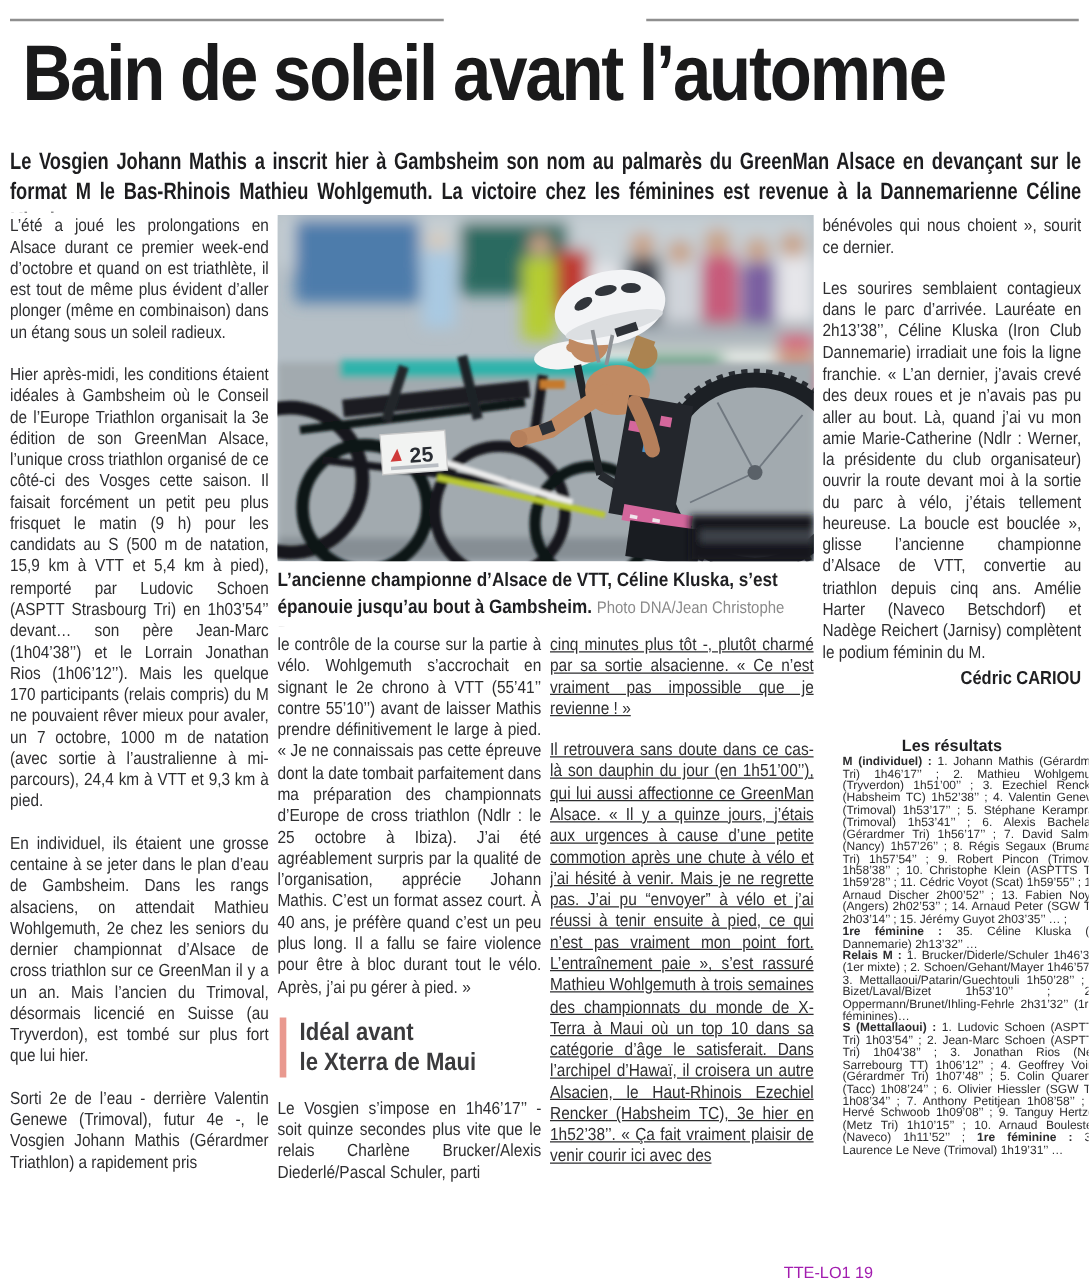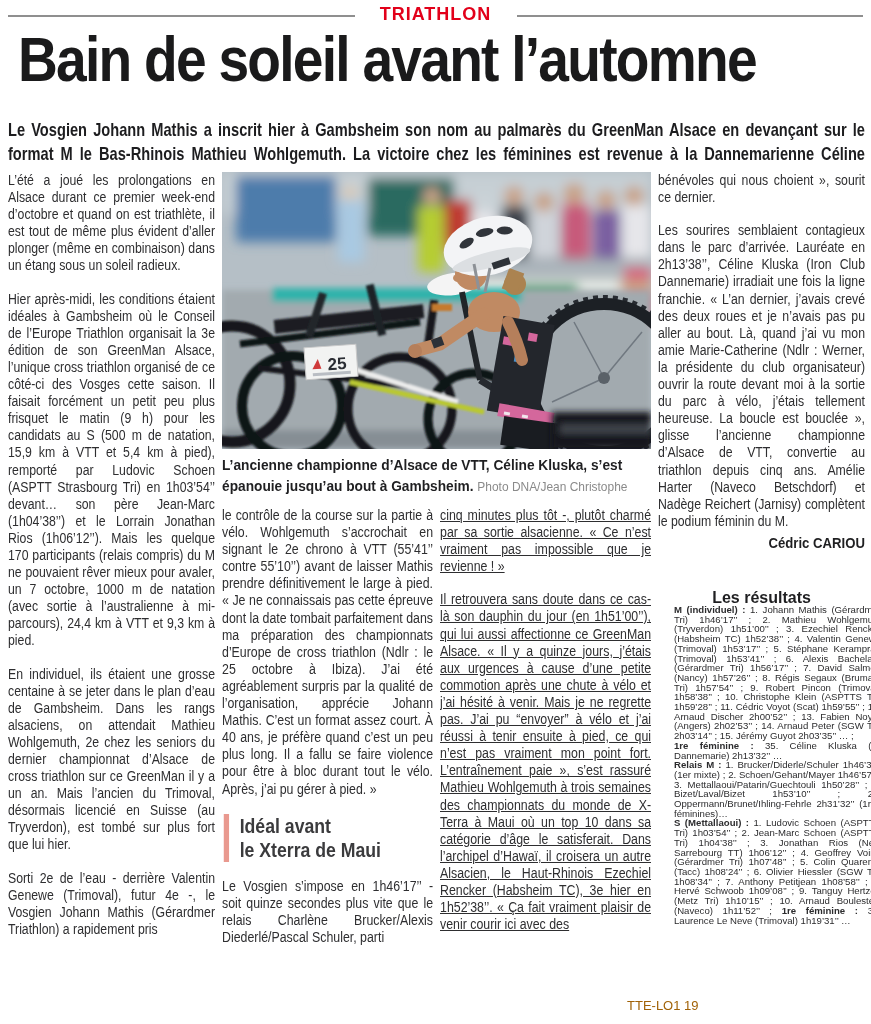--- a/index.html
+++ b/index.html
@@ -20,33 +20,32 @@
   .col-inner2{width:239px;transform:scaleX(0.883);font-size:14px;line-height:17.1px;
               text-align:justify;}
   .col p{margin:0 0 16px 0;}
   .caption-inner{width:485px;transform:scaleX(0.885);font-size:15.5px;line-height:20.5px;
                  color:#1f1f21;}
   .caption-bold{font-weight:bold;}
   .caption-credit{font-weight:normal;font-size:13.5px;color:#8a8a8a;}
   .subhead{border-left:6px solid #e9998f;padding-left:12px;margin:14px 0 16px 2px;
            font-weight:bold;font-size:20px;line-height:24px;color:#3b3b3d;}
   .byline{text-align:right;font-weight:bold;font-size:15px;color:#1f1f21;margin-top:2px;}
-  .results-title{width:207px;text-align:center;font-weight:bold;font-size:16px;color:#1f1f21;}
+  .results-title{width:207px;text-align:center;font-weight:bold;font-size:13px;color:#1f1f21;}
   .results-body{width:207px;font-size:9.6px;line-height:9.7px;text-align:justify;color:#2c2c2e;margin-left:16px;}
   .results-body b{font-weight:bold;}
-  .footer-ref{font-size:13px;color:#a16207;}
+  .footer-ref{font-size:13px;color:#a21caf;margin-top:12px;}
   figure{margin:0;}
 </style>
 </head>
 <body>
 
 <div id="page">
 
   <div class="abs rule" style="left:8px;top:15px;width:347px;"></div>
-  <div class="abs section-label" style="left:0;top:4px;">TRIATHLON</div>
   <div class="abs rule" style="left:517px;top:15px;width:346px;"></div>
 
   <div class="abs" style="left:18px;top:28px;width:865px;height:78px;overflow:hidden;">
     <div class="headline-inner cx">Bain de soleil avant l’automne</div>
   </div>
 
   <div class="abs" style="left:8px;top:118px;width:857px;height:52px;overflow:hidden;">
     <div class="lead-inner cx">Le Vosgien Johann Mathis a inscrit hier à Gambsheim son nom au palmarès du GreenMan Alsace en devançant sur le format M le Bas-Rhinois Mathieu Wohlgemuth. La victoire chez les féminines est revenue à la Dannemarienne Céline Kluska.</div>
   </div>
 

